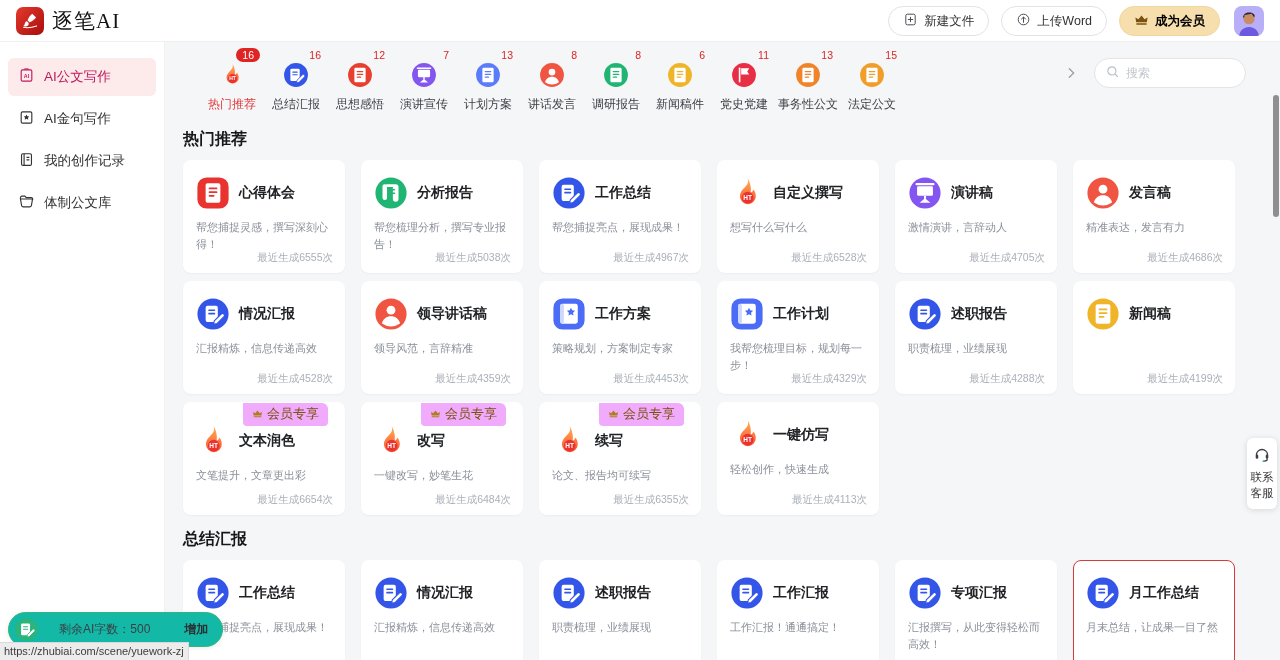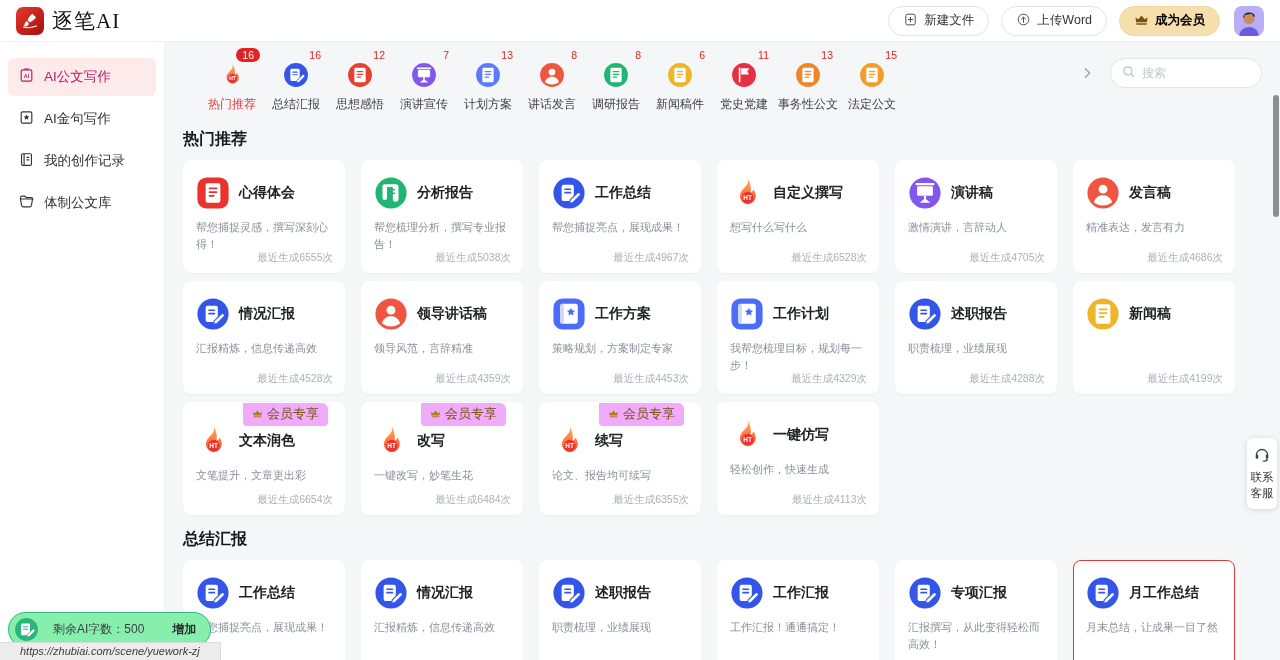--- a/index.html
+++ b/index.html
@@ -6,21 +6,21 @@
   html,body { width:1280px; height:660px; overflow:hidden; }
   body { font-family:"Liberation Sans","DejaVu Sans",sans-serif; background:#f5f6f8; position:relative; color:#333; }
 
   
   .topbar { height:42px; background:#fff; border-bottom:1px solid #f0f0f0; display:flex; align-items:center; padding:0 16px; position:relative; z-index:6; }
   .logo { display:flex; align-items:center; gap:8px; }
   .logo-ic { width:28px; height:28px; border-radius:7px; background:linear-gradient(135deg,#e43a2c,#a90d0d); display:flex; align-items:center; justify-content:center; }
   .logo-ic svg { width:20px; height:20px; }
   .logo-text { font-family:"Liberation Serif","DejaVu Serif",serif; font-size:21px; color:#121212; letter-spacing:1px; }
   .top-spacer { flex:1; }
-  .hbtn { display:flex; align-items:center; gap:6px; border:1px solid #e3e3e3; border-radius:16px; padding:5px 14px; font-size:12.5px; color:#333; background:#fff; cursor:pointer; margin-left:12px; white-space:nowrap; }
+  .hbtn { display:flex; align-items:flex-end; gap:6px; border:1px solid #e3e3e3; border-radius:16px; padding:5px 14px; font-size:12.5px; color:#333; background:#fff; cursor:pointer; margin-left:12px; white-space:nowrap; }
   .hbtn svg { width:15px; height:15px; }
   .hbtn.member { background:#f6dfad; border-color:#f0d79d; color:#000000; font-weight:bold; }
   .avatar { width:30px; height:30px; border-radius:8px; overflow:hidden; margin-left:14px; flex:none; cursor:pointer; }
   .avatar svg { width:100%; height:100%; display:block; }
 
   
   .layout { display:flex; height:618px; }
   .sidebar { width:165px; background:#fff; border-right:1px solid #f1f1f1; padding-top:12px; flex:none; }
   .side-item { display:flex; align-items:center; gap:9px; margin:4px 8px; padding:9px 10px; border-radius:6px; font-size:13.5px; color:#333; cursor:pointer; white-space:nowrap; }
   .side-item svg { width:17px; height:17px; flex:none; }
@@ -31,21 +31,21 @@
   
   .tabs-row { display:flex; padding:6px 0 2px 35px; position:relative; }
   .tab { position:relative; width:64px; text-align:center; padding-top:14px; cursor:pointer; }
   .tab-icon { display:inline-block; width:26px; height:26px; }
   .tab-icon svg { width:26px; height:26px; }
   .tab-label { display:block; font-size:12px; color:#3d4046; margin-top:4px; white-space:nowrap; }
   .tab.active .tab-label { color:#e03a3a; }
   .tab-badge { position:absolute; top:0; right:7px; font-size:10.5px; color:#e02424; line-height:14px; }
   .tab.active .tab-badge { background:#e02424; color:#fff; padding:0 6px; border-radius:8px; right:4px; }
 
-  .search-zone { position:absolute; right:18px; top:16px; display:flex; align-items:center; gap:15px; }
+  .search-zone { position:absolute; right:34px; top:16px; display:flex; align-items:center; gap:15px; }
   .chev { width:16px; height:16px; cursor:pointer; }
   .search-box { width:152px; height:30px; border:1px solid #e4e4e4; border-radius:16px; background:#fff; display:flex; align-items:center; padding:0 10px; gap:6px; }
   .search-box svg { width:15px; height:15px; flex:none; }
   .search-box input { border:none; outline:none; width:100%; font-size:12px; color:#333; background:transparent; font-family:inherit; }
   .search-box input::placeholder { color:#c3c7cd; }
 
   
   .content { padding:0 45px 0 18px; }
   .section-title { font-size:16px; font-weight:bold; color:#17181a; margin:14px 0 10px; }
   .card-grid { display:grid; grid-template-columns:repeat(6,1fr); gap:8px 16px; }
@@ -55,26 +55,26 @@
   .card.has-badge .card-head { margin-top:8px; }
   .card-icon { width:34px; height:34px; flex:none; }
   .card-icon svg { width:34px; height:34px; }
   .card-title { font-size:14px; font-weight:bold; color:#202225; white-space:nowrap; }
   .card-desc { font-size:11px; color:#8a8f99; margin-top:9px; line-height:1.55; max-height:34px; overflow:hidden; }
   .card-stat { position:absolute; right:11px; bottom:7px; font-size:10.5px; color:#aab0b8; }
   .member-badge { position:absolute; top:0; right:16px; background:#f0abfc; color:#7a5210; font-size:13px; padding:2px 9px 3px; border-radius:0 6px 4px 4px; display:flex; gap:4px; align-items:center; }
   .member-badge svg { width:11px; height:11px; }
 
   
-  .ai-words { position:absolute; left:8px; bottom:13px; display:flex; align-items:center; gap:14px; background:#86efac; border:1px solid #35b57d; border-radius:18px; padding:4px 14px 4px 5px; z-index:9; box-shadow:0 1px 5px rgba(0,0,0,.08); }
+  .ai-words { position:absolute; left:8px; bottom:13px; display:flex; align-items:center; gap:20px; background:#14b8a6; border:1px solid #35b57d; border-radius:18px; padding:4px 14px 4px 5px; z-index:9; box-shadow:0 1px 5px rgba(0,0,0,.08); }
   .ai-words .ic { width:25px; height:25px; }
   .ai-words .ic svg { width:25px; height:25px; }
   .ai-words .lbl { font-size:12px; color:#3a3f45; white-space:nowrap; }
   .ai-words .add { font-size:12px; font-weight:bold; color:#2b2e33; margin-left:14px; cursor:pointer; white-space:nowrap; }
-  .url-bar { position:absolute; left:0; bottom:0; background:#ececec; border:1px solid #d9d9d9; border-left:none; border-bottom:none; font-size:11px; color:#3c3c3c; padding:2px 20px 3px; z-index:10; white-space:nowrap;font-style:italic; }
+  .url-bar { position:absolute; left:0; bottom:0; background:#ececec; border:1px solid #d9d9d9; border-left:none; border-bottom:none; font-size:11px; color:#3c3c3c; padding:2px 4px 3px; z-index:10; white-space:nowrap; }
   .contact { position:absolute; right:3px; top:438px; width:30px; background:#fff; border-radius:6px; box-shadow:0 1px 6px rgba(0,0,0,.13); padding:7px 3px 8px; text-align:center; z-index:9; cursor:pointer; }
   .contact svg { width:18px; height:18px; }
   .contact .txt { font-size:11.5px; color:#333; line-height:1.4; display:block; margin-top:2px; }
   .scroll-thumb { position:absolute; right:1px; top:95px; width:6px; height:122px; background:#8f8f8f; border-radius:3px; z-index:20; cursor:grab; }
 </style>
 </head>
 <body>
 
 <header class="topbar">
   <div class="logo">

